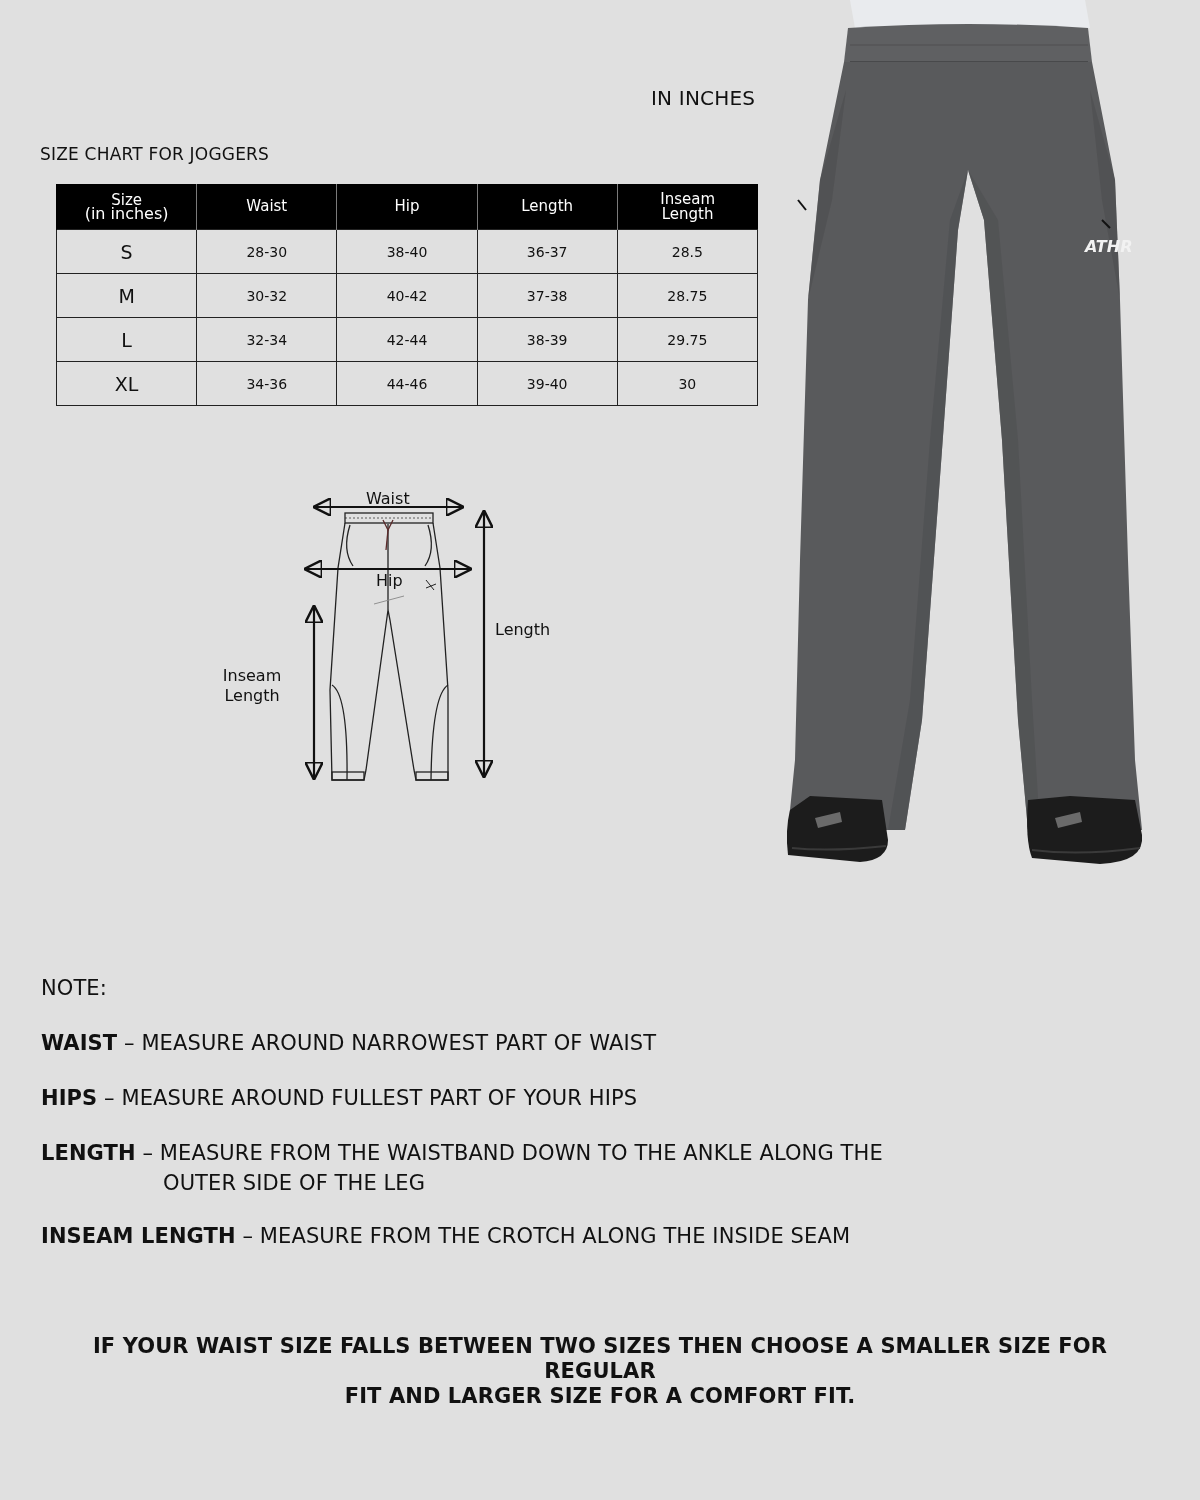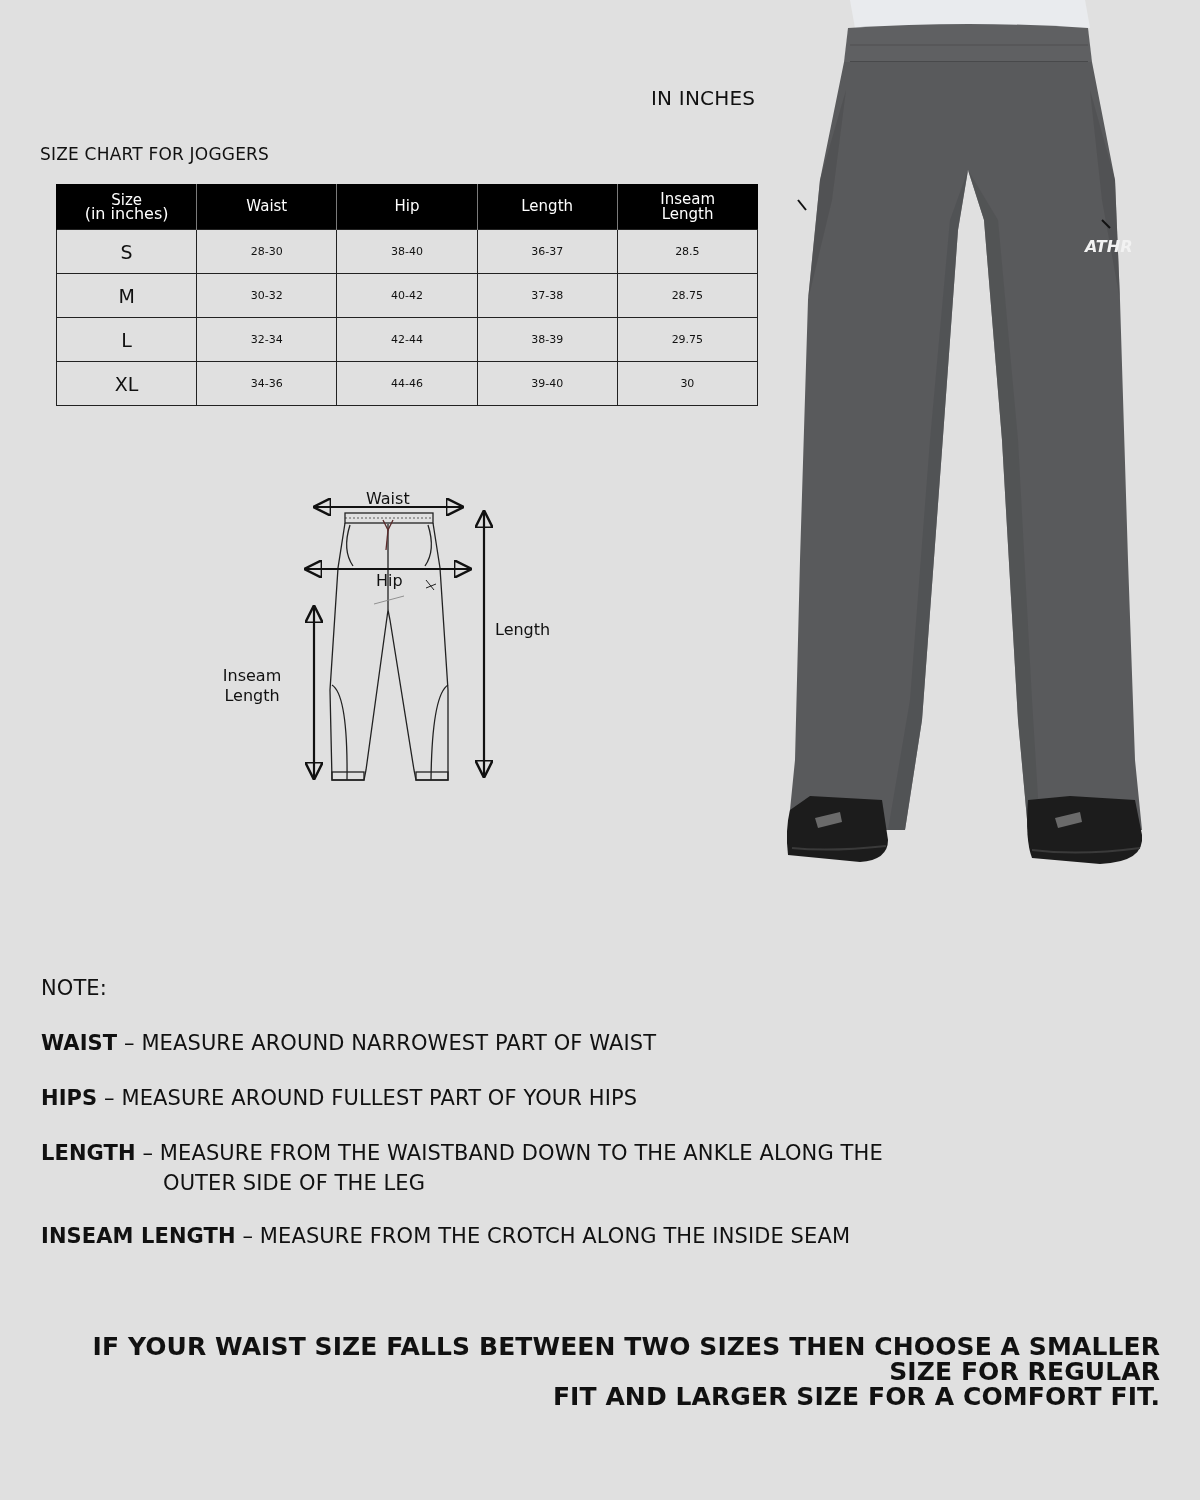--- a/index.html
+++ b/index.html
@@ -23,37 +23,37 @@
   }
   table.size-table th {
     background:#000; color:#fff; height:45px; font-weight:500;
     font-size:15px; line-height:15px; text-align:center; vertical-align:middle;
     border-left:1px solid #7a7a7a; padding:0;
   }
   table.size-table th:first-child { border-left:1px solid #000; }
   table.size-table th .sub { display:block; font-size:16px; line-height:12px; font-weight:400; }
   table.size-table td {
     height:43px; border:1.5px solid #222; text-align:center; vertical-align:middle;
-    font-size:11px; color:#111; padding:0;
+    font-size:14px; color:#111; padding:0;
   }
   table.size-table td.size-cell { font-size:19px; }
 
   .diagram { position:absolute; left:200px; top:480px; width:380px; height:310px; }
   .diagram .lbl { position:absolute; font-size:16px; color:#111; font-weight:500; }
   .diagram .lbl.center { text-align:center; }
 
   .notes { position:absolute; left:41px; top:976px; width:1000px; font-size:21px; color:#111; letter-spacing:0.1px; }
   .notes .note-head { font-weight:500; position:absolute; top:0; left:0; }
   .notes .row { position:absolute; left:0; white-space:nowrap; }
   .notes .row b { font-weight:700; }
   .notes .row .cont { position:absolute; left:122px; top:30px; }
 
   .footer-note {
     position:absolute; left:40px; width:1120px; top:1334px;
-    text-align:right; font-size:25px; font-weight:700; line-height:25px; color:#111;
+    text-align:center; font-size:21px; font-weight:700; line-height:25px; color:#111;
     letter-spacing:0.1px;
   }
   .photo { position:absolute; left:770px; top:0; width:400px; height:880px; }
 </style>
 </head>
 <body>
 
 <div class="unit-label">IN INCHES</div>
 <div class="chart-title">SIZE CHART FOR JOGGERS</div>
 

